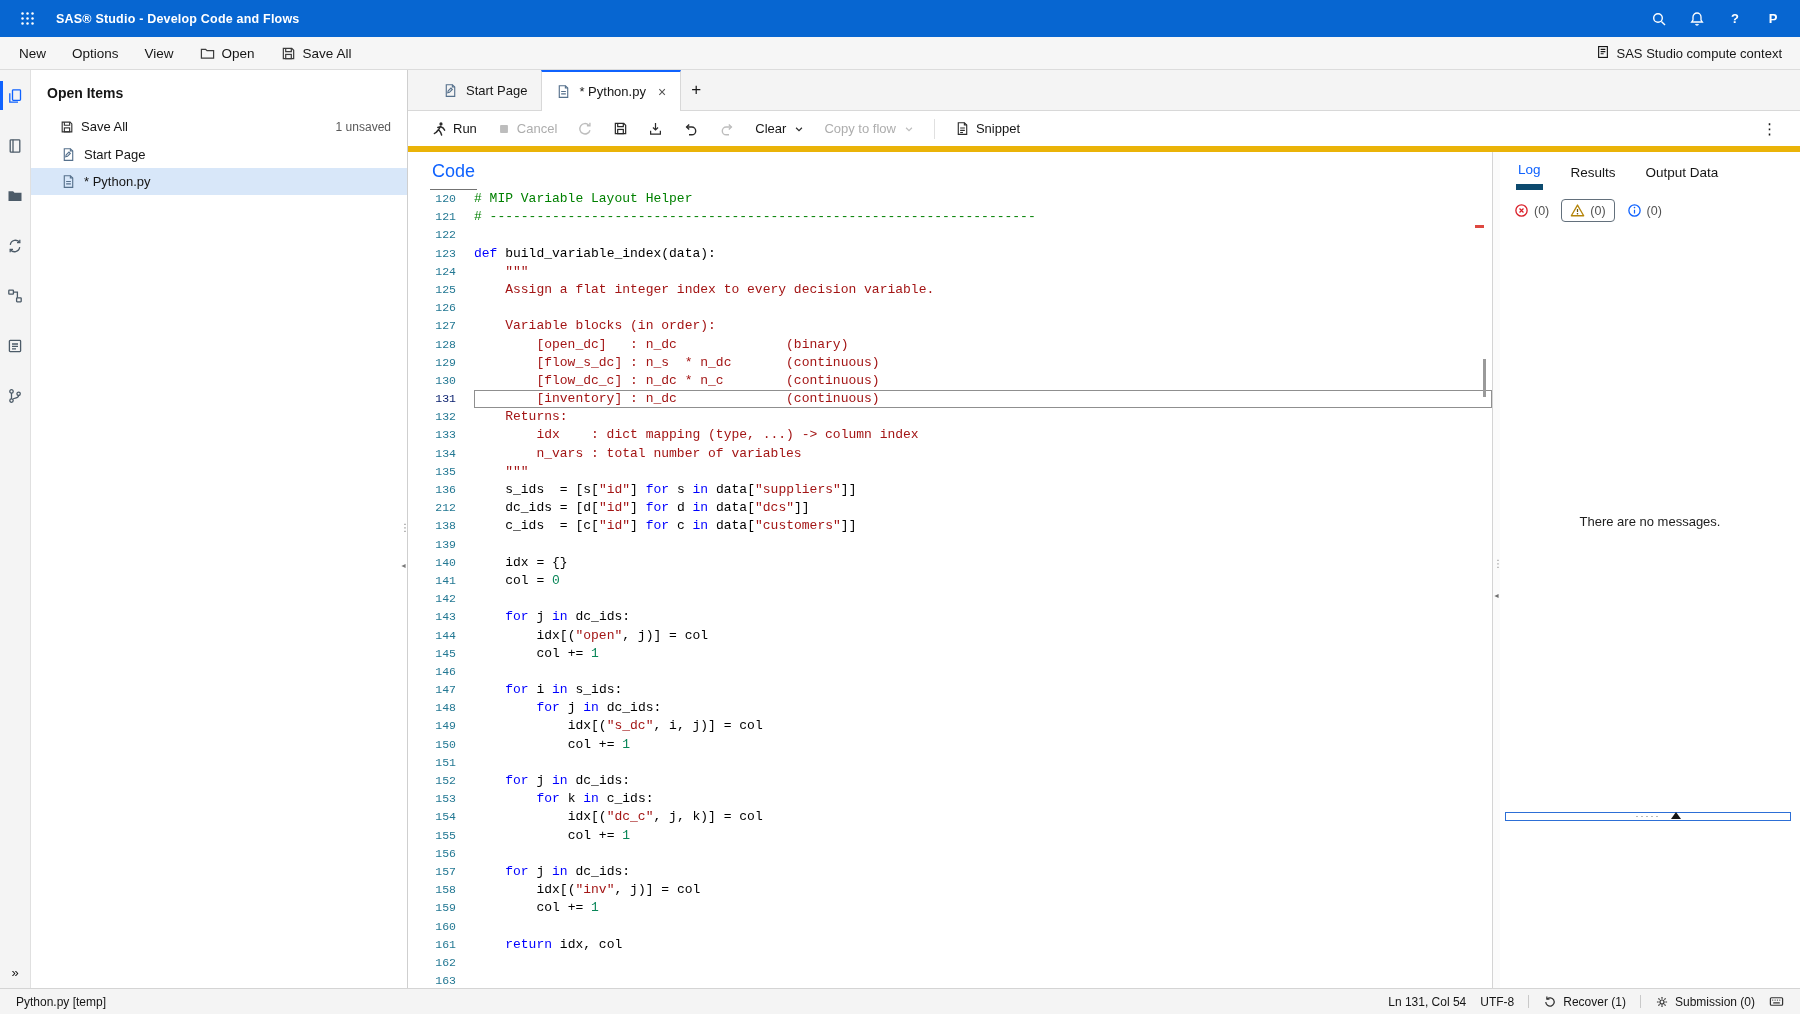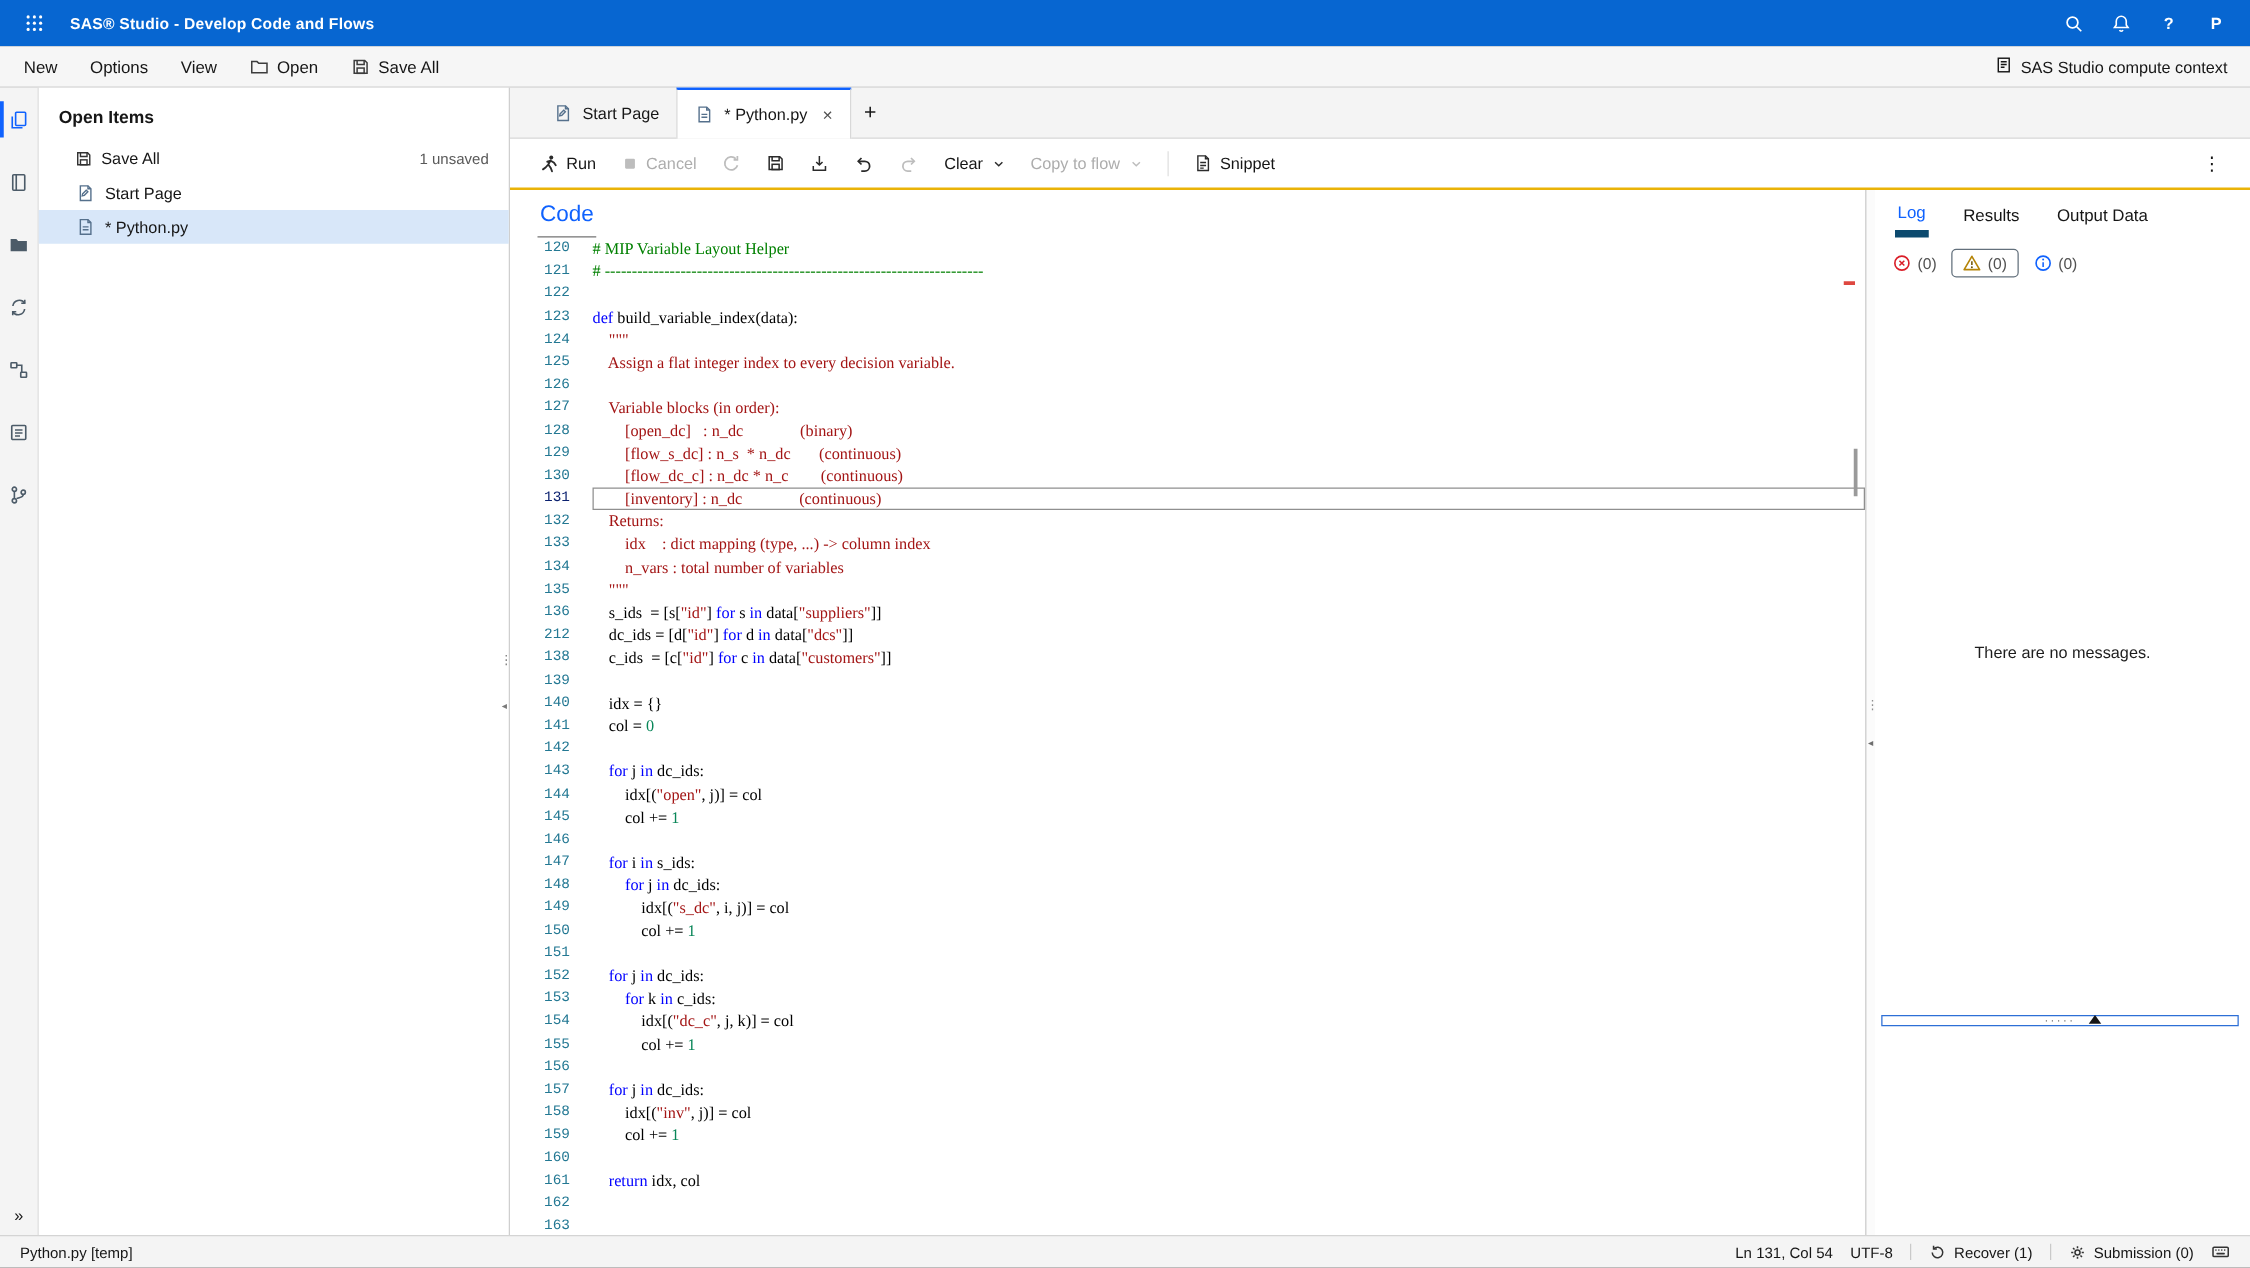--- a/index.html
+++ b/index.html
@@ -1,17 +1,17 @@
 <!DOCTYPE html>
 <html><head>
 <meta charset="utf-8">
 <style>
   *{margin:0;padding:0;box-sizing:border-box}
   html,body{background:#e8e8e8}
-  #app{position:relative;width:1800px;height:1014px;background:#737373;overflow:hidden;
+  #app{position:relative;width:1800px;height:1014px;background:#5eead4;overflow:hidden;
        font-family:"Liberation Sans",sans-serif;font-size:13px;color:#161616}
 
   
   .appbar{position:absolute;left:0;top:0;right:0;height:37px;background:#0766d1;color:#fff;
           display:flex;align-items:center;padding:0 12px;gap:8px}
   .appbar .title{font-weight:bold;font-size:12.5px;margin-left:6px;letter-spacing:.2px}
   .appbar .spacer{flex:1}
   .abicon{width:30px;height:26px;display:flex;align-items:center;justify-content:center;color:#fff}
   .abicon svg{display:block}
   .help-glyph{font-size:13px;font-weight:bold}
@@ -48,40 +48,40 @@
   
   .main{position:absolute;left:408px;top:70px;right:0;bottom:26px}
   .tabstrip{height:41px;background:#f4f4f4;border-bottom:1px solid #d8d8d8;display:flex;align-items:stretch;padding-left:21px}
   .doc-tab{display:flex;align-items:center;gap:8px;padding:0 14px;color:#161616;position:relative}
   .doc-tab svg{display:block;color:#55708c}
   .doc-tab.active{background:#fff;border-left:1px solid #d8d8d8;border-right:1px solid #d8d8d8;
                   border-top:2px solid #0f62fe;margin-bottom:-1px}
   .tab-close{color:#525252;font-size:14px;margin-left:4px}
   .add-tab{width:30px;display:flex;align-items:center;justify-content:center;font-size:17px;color:#161616}
 
-  .toolbar{height:41px;background:#fff;border-bottom:2px solid #eab308;display:flex;align-items:center;padding:0 14px;gap:2px}
+  .toolbar{height:41px;background:#fff;border-bottom:6px solid #eab308;display:flex;align-items:center;padding:0 14px;gap:2px}
   .tbtn{display:flex;align-items:center;gap:6px;padding:5px 9px;font-size:13px;color:#161616}
   .tbtn.disabled{color:#adadad}
   .tbtn.disabled svg{color:#bdbdbd}
   .tbtn svg{display:block;color:#2b2b2b}
   .chev{margin-left:2px}
   .tsep{width:1px;height:20px;background:#e0e0e0;margin:0 9px}
   .overflow{margin-left:auto;font-size:15px;color:#161616;padding:0 8px;letter-spacing:1px}
 
   .content{position:absolute;left:0;top:82px;right:0;bottom:0;display:flex}
 
   
   .editor-pane{flex:none;width:1085px;position:relative;background:#fff;border-right:1px solid #d4d4d4}
   .code-tabrow{height:38px;display:flex;align-items:center;padding:0 22px}
   .code-tab{color:#0f62fe;font-size:18px;padding:9px 2px 7px 2px;border-bottom:2px solid #737373}
   .code-area{position:absolute;left:0;top:38px;right:0;bottom:0;overflow:hidden;background:#fff}
   .code-row{display:flex;height:18.2px}
   .gutter-num{flex:none;width:66px;text-align:right;padding-right:18px;
               font-family:Liberation Mono, monospace;font-size:11.5px;line-height:18.2px;color:#237893}
-  .code-text{flex:1;white-space:pre;font-family:Liberation Serif, serif;font-size:13px;line-height:18.2px}
+  .code-text{flex:1;white-space:pre;font-family:Liberation Mono, monospace;font-size:13px;line-height:18.2px}
   .code-row.current .code-text{outline:1px solid #8f8f8f;outline-offset:-1px}
   .code-row.current .gutter-num{color:#0b216f}
   .tk-pln{color:#000}
   .tk-kw{color:#0000ff}
   .tk-str{color:#a31515}
   .tk-com{color:#008000}
   .tk-num{color:#098658}
   .error-mark{position:absolute;top:35px;right:8px;width:9px;height:3px;background:#de4840}
   .vscroll-thumb{position:absolute;top:169px;right:6px;width:3px;height:38px;background:#9a9a9a}
 

